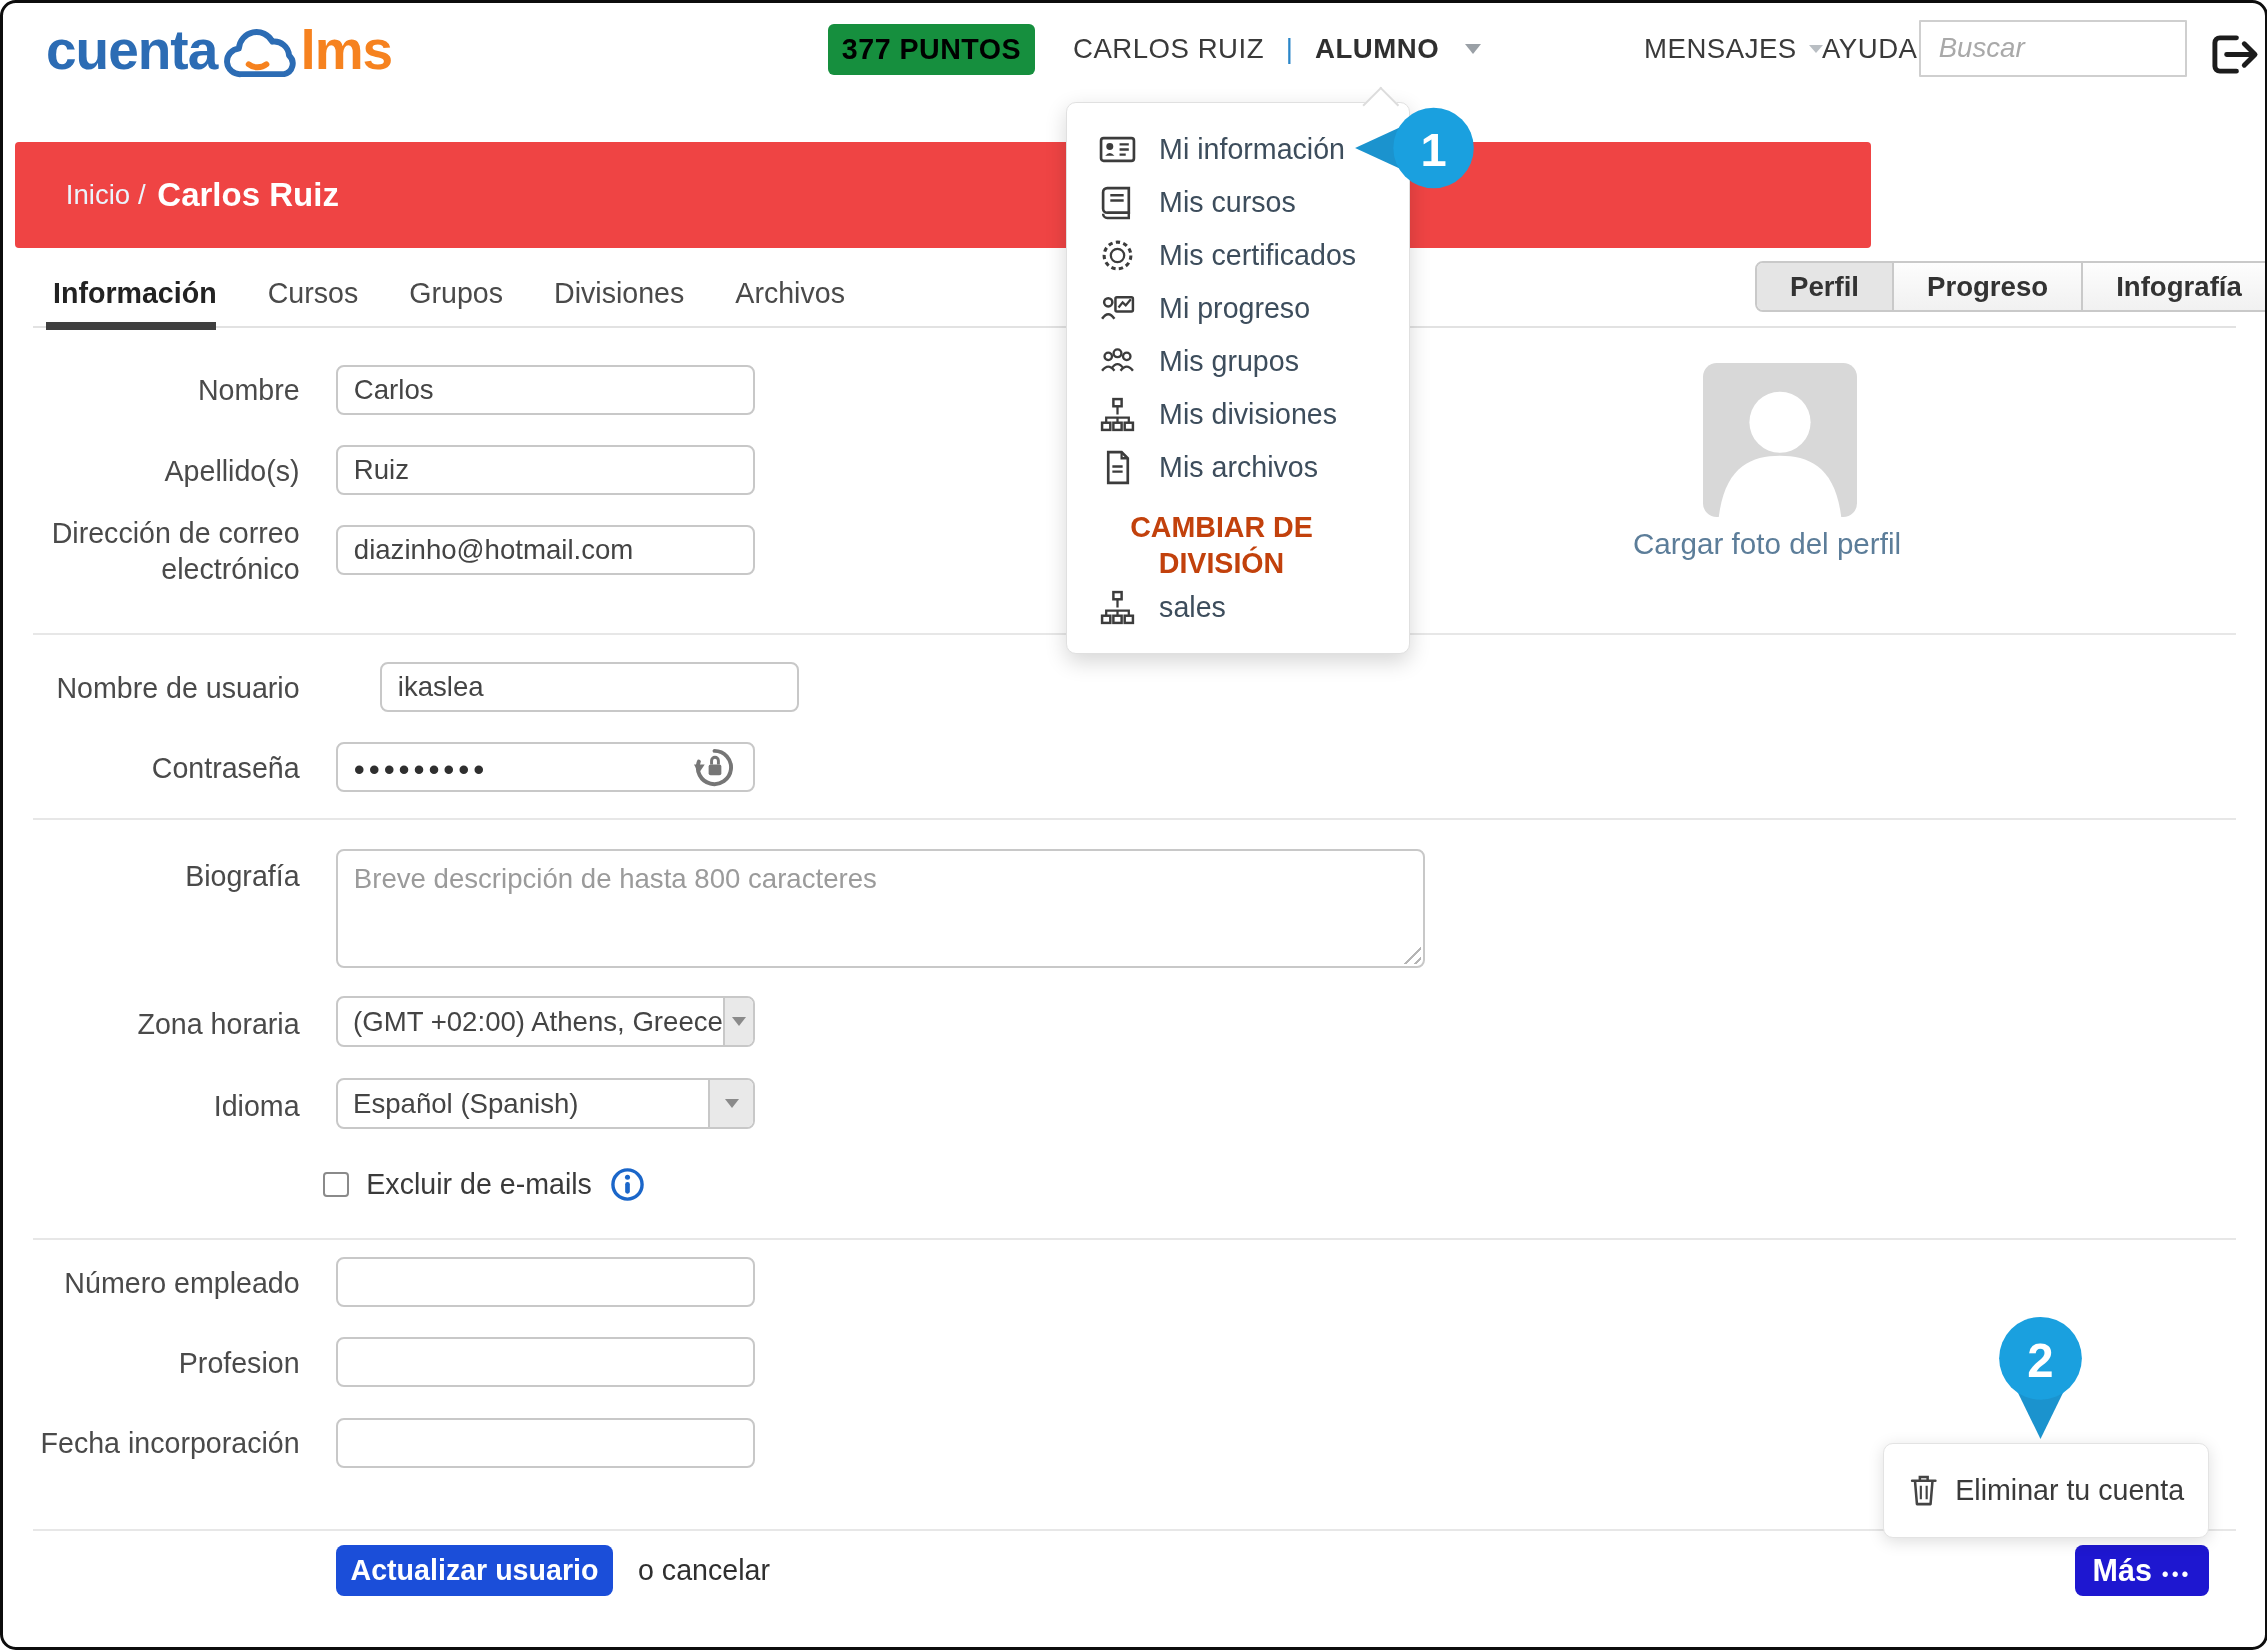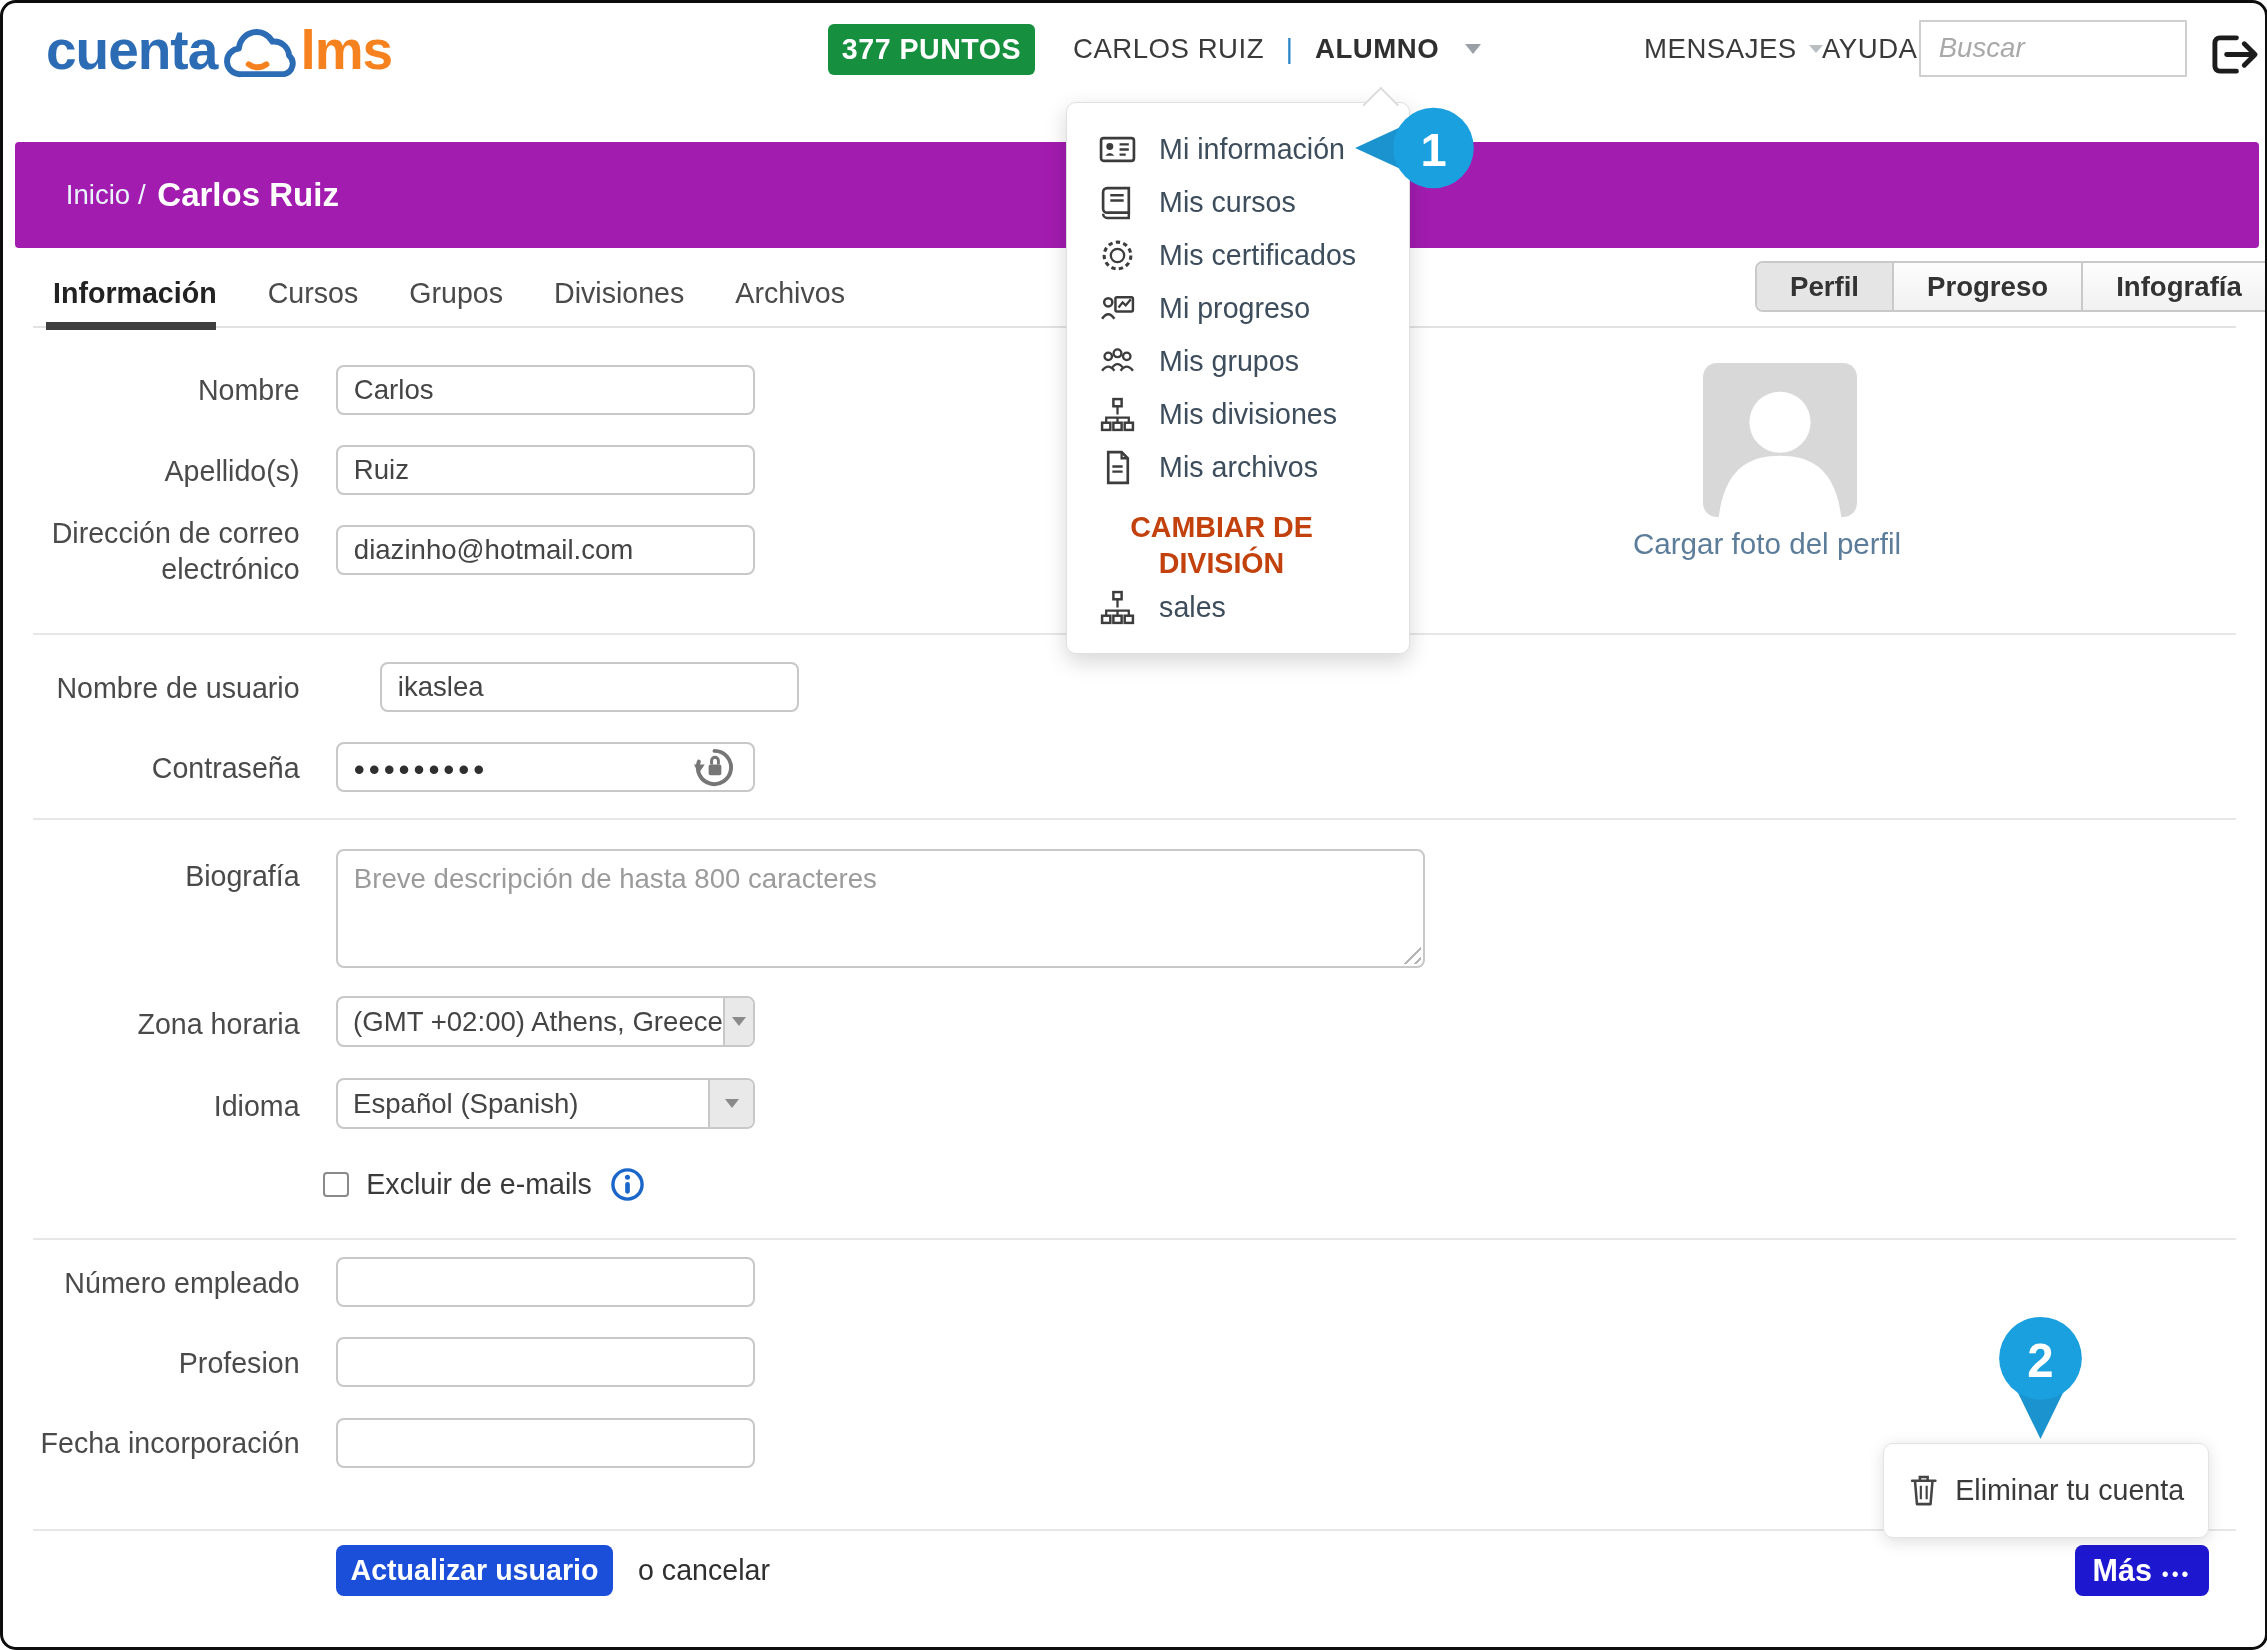--- a/index.html
+++ b/index.html
@@ -12,38 +12,38 @@
     overflow:hidden;
     font-family:"Liberation Sans","DejaVu Sans",sans-serif;
     color:#3a3a3a;
     background:#ffffff;
   }
   .abs{position:absolute;}
   
   .logo-talent{font-size:55px;font-weight:bold;color:#2c6cb4;letter-spacing:-1px;}
   .logo-lms{font-size:55px;font-weight:bold;color:#f6821f;letter-spacing:-1px;}
   .points-btn{
-    background:#168f3e;color:#ffffff;font-weight:bold;font-size:28.6px;
+    background:#168f3e;color:#000000;font-weight:bold;font-size:28.6px;
     border:none;border-radius:5.9px;display:flex;align-items:center;justify-content:center;
     cursor:pointer;letter-spacing:0.5px;
   }
   .hdr-item{font-size:27.6px;color:#3a3a3a;letter-spacing:0.5px;display:flex;align-items:center;gap:11.8px;cursor:pointer;}
   .caret-down{width:0;height:0;border-left:8.9px solid transparent;border-right:8.9px solid transparent;border-top:10.8px solid #9aa0a6;}
   .caret-sm{border-left-width:7.9px;border-right-width:7.9px;border-top-width:8.9px;border-top-color:#b9bec3;}
   .user-sep{color:#2a86c8;padding:0 9.9px;}
   .user-role{font-weight:bold;color:#2f2f2f;}
   .search-box{
     width:268px;height:57px;box-sizing:border-box;border:2px solid #cfcfcf;border-radius:1px;
     font-family:"Liberation Sans",sans-serif;font-size:27.6px;font-style:italic;color:#555;
     padding:0 17.7px;outline:none;
   }
   .search-box::placeholder{color:#a9a9a9;font-style:italic;}
   
   .bluebar{
-    left:11.8px;top:139px;width:2244px;height:106px;background:#a21caf;border-radius:3.9px;
+    left:11.8px;top:139px;width:1856px;height:106px;background:#ef4444;border-radius:3.9px;
     display:flex;align-items:center;padding-left:51px;box-sizing:border-box;
   }
   .bc-home{font-size:27.6px;color:#eaf4fc;}
   .bc-name{font-size:33px;font-weight:bold;color:#ffffff;margin-left:11.8px;}
   
   .tabs{left:50px;top:274px;display:flex;gap:51px;align-items:flex-end;}
   .tab{font-size:28.6px;color:#4a4a4a;cursor:pointer;padding-bottom:13.8px;}
   .tab.active{font-weight:bold;color:#222;}
   .tab-underline{left:43px;top:319px;width:170px;height:7.9px;background:#3f3f3f;z-index:2;}
   .tab-line{left:29.6px;top:323px;width:2203px;height:2px;background:#e2e2e2;}

